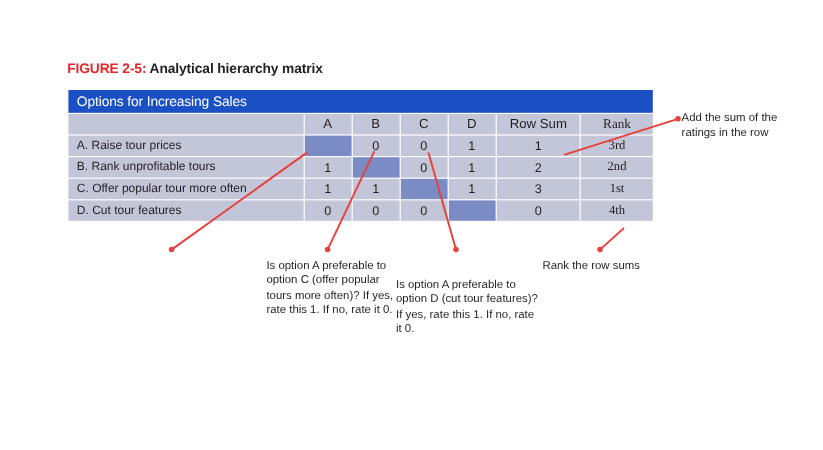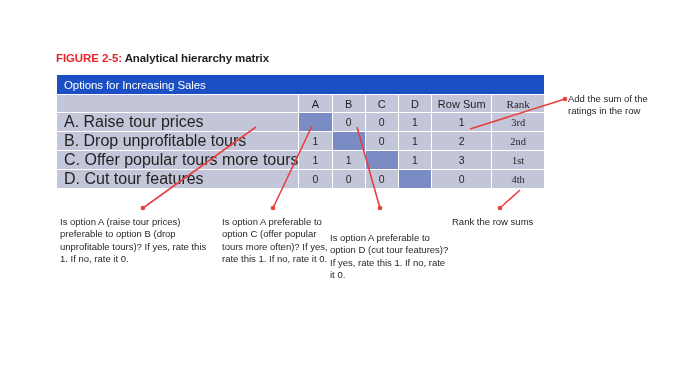--- a/index.html
+++ b/index.html
@@ -80,21 +80,21 @@
     height: 19px;
   }
   .corner-cell {
     background: #c3c6d8;
   }
 
   
   .row-label {
     text-align: left !important;
     padding-left: 7px !important;
-    font-size: 16px;
+    font-size: 10px;
     white-space: nowrap;
   }
   .cell-diag {
     background: #7b8bc4 !important;
   }
 
   
   .c-label { width: 193px; }
   .c-abcd  { width: 42px;  }
   .c-sum   { width: 74px;  }
@@ -150,52 +150,51 @@
         <td class="row-label c-label">A. Raise tour prices</td>
         <td class="c-abcd cell-diag"></td>
         <td class="c-abcd">0</td>
         <td class="c-abcd">0</td>
         <td class="c-abcd">1</td>
         <td class="c-sum">1</td>
         <td class="c-rank">3rd</td>
       </tr>
 
       <tr>
-        <td class="row-label c-label">B. Drop unprofitable tours</td>
+        <td class="row-label c-label">B. Rank unprofitable tours</td>
         <td class="c-abcd">1</td>
         <td class="c-abcd cell-diag"></td>
         <td class="c-abcd">0</td>
         <td class="c-abcd">1</td>
         <td class="c-sum">2</td>
         <td class="c-rank">2nd</td>
       </tr>
 
       <tr>
-        <td class="row-label c-label">C. Offer popular tours more tours</td>
+        <td class="row-label c-label">C. Offer popular tour more often</td>
         <td class="c-abcd">1</td>
         <td class="c-abcd">1</td>
         <td class="c-abcd cell-diag"></td>
         <td class="c-abcd">1</td>
         <td class="c-sum">3</td>
         <td class="c-rank">1st</td>
       </tr>
 
       <tr>
         <td class="row-label c-label">D. Cut tour features</td>
         <td class="c-abcd">0</td>
         <td class="c-abcd">0</td>
         <td class="c-abcd">0</td>
         <td class="c-abcd cell-diag"></td>
         <td class="c-sum">0</td>
         <td class="c-rank">4th</td>
       </tr>
     </tbody>
   </table>
 
-  <div class="annot annot-a">Is option A (raise tour prices) preferable to option B (drop unprofitable tours)? If yes, rate this 1. If no, rate it 0.</div>
   <div class="annot annot-b">Is option A preferable to option C (offer popular tours more often)? If yes, rate this 1. If no, rate it 0.</div>
   <div class="annot annot-c">Is option A preferable to option D (cut tour features)? If yes, rate this 1. If no, rate it 0.</div>
   <div class="annot annot-d">Rank the row sums</div>
   <div class="annot annot-rowsum">Add the sum of the ratings in the row</div>
 
   <svg id="leaders" viewBox="0 0 686 375">
 
     <g>
       <line x1="143" y1="208" x2="256" y2="127" stroke="#e8403c" stroke-width="1.6"></line>
       <circle cx="143" cy="208" r="2.3" fill="#e8403c"></circle>

